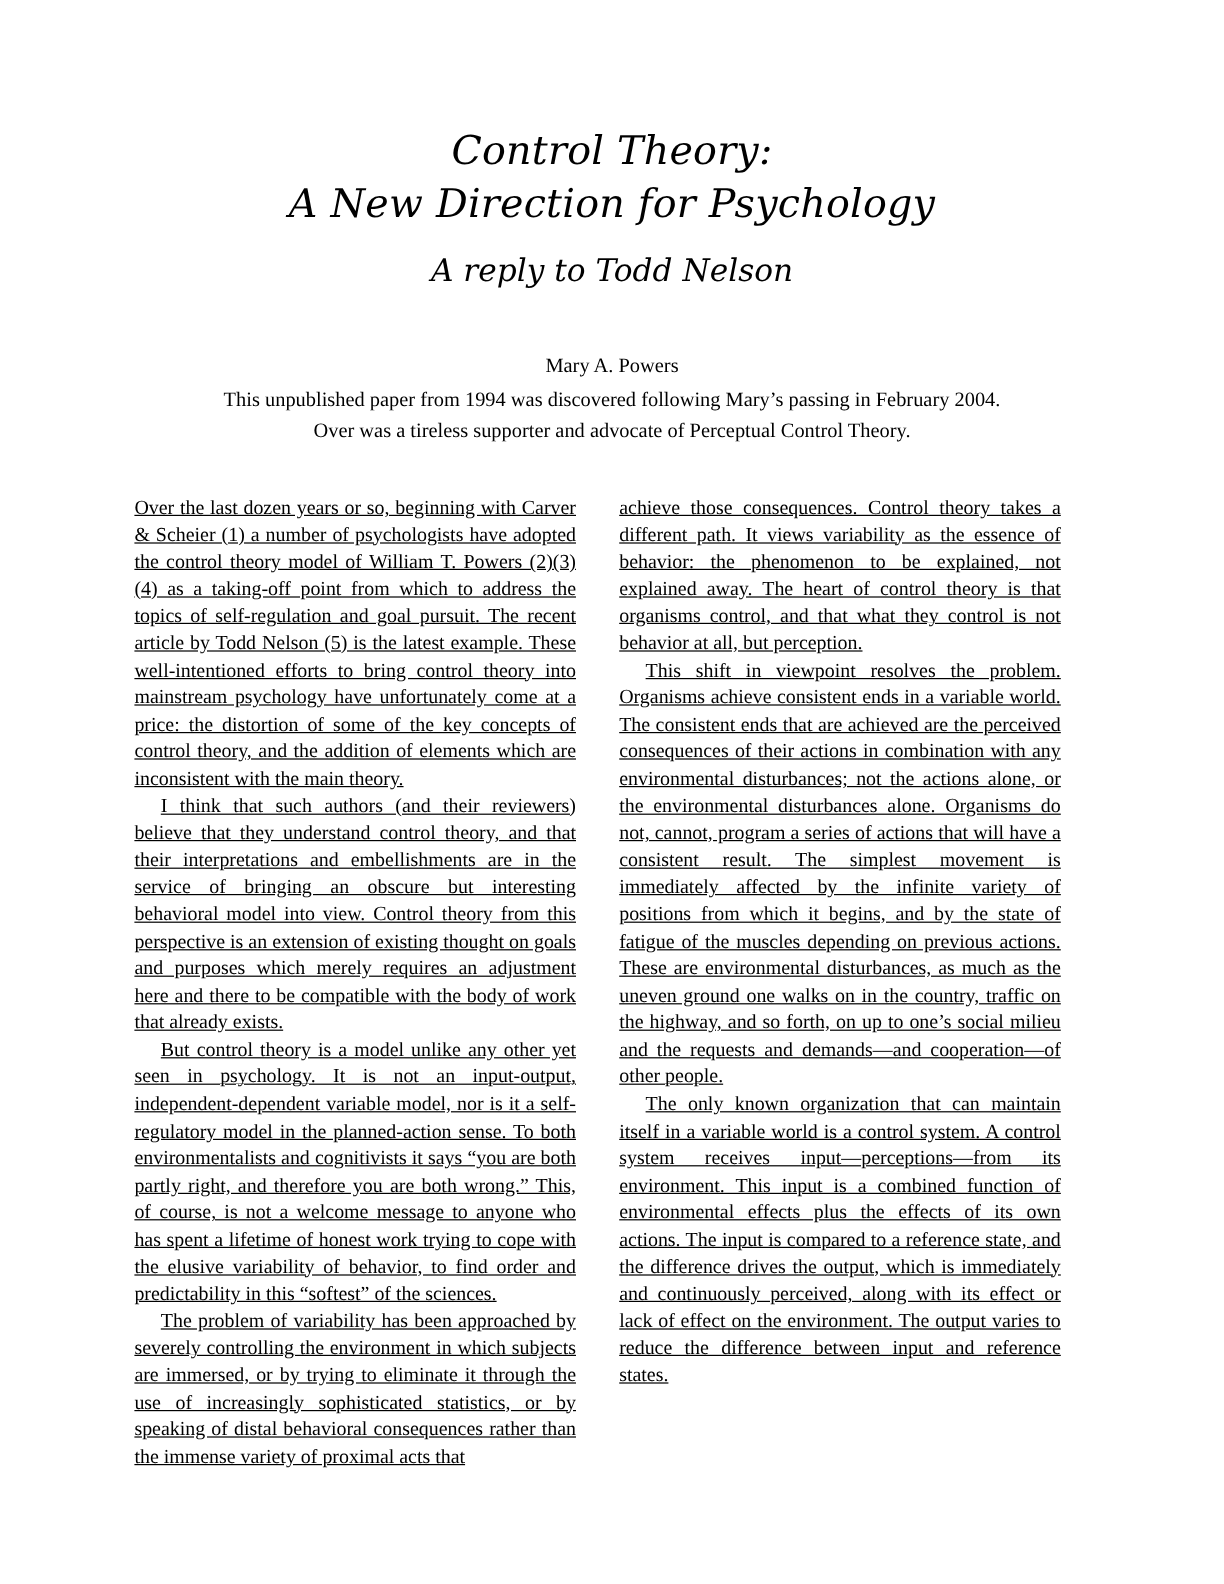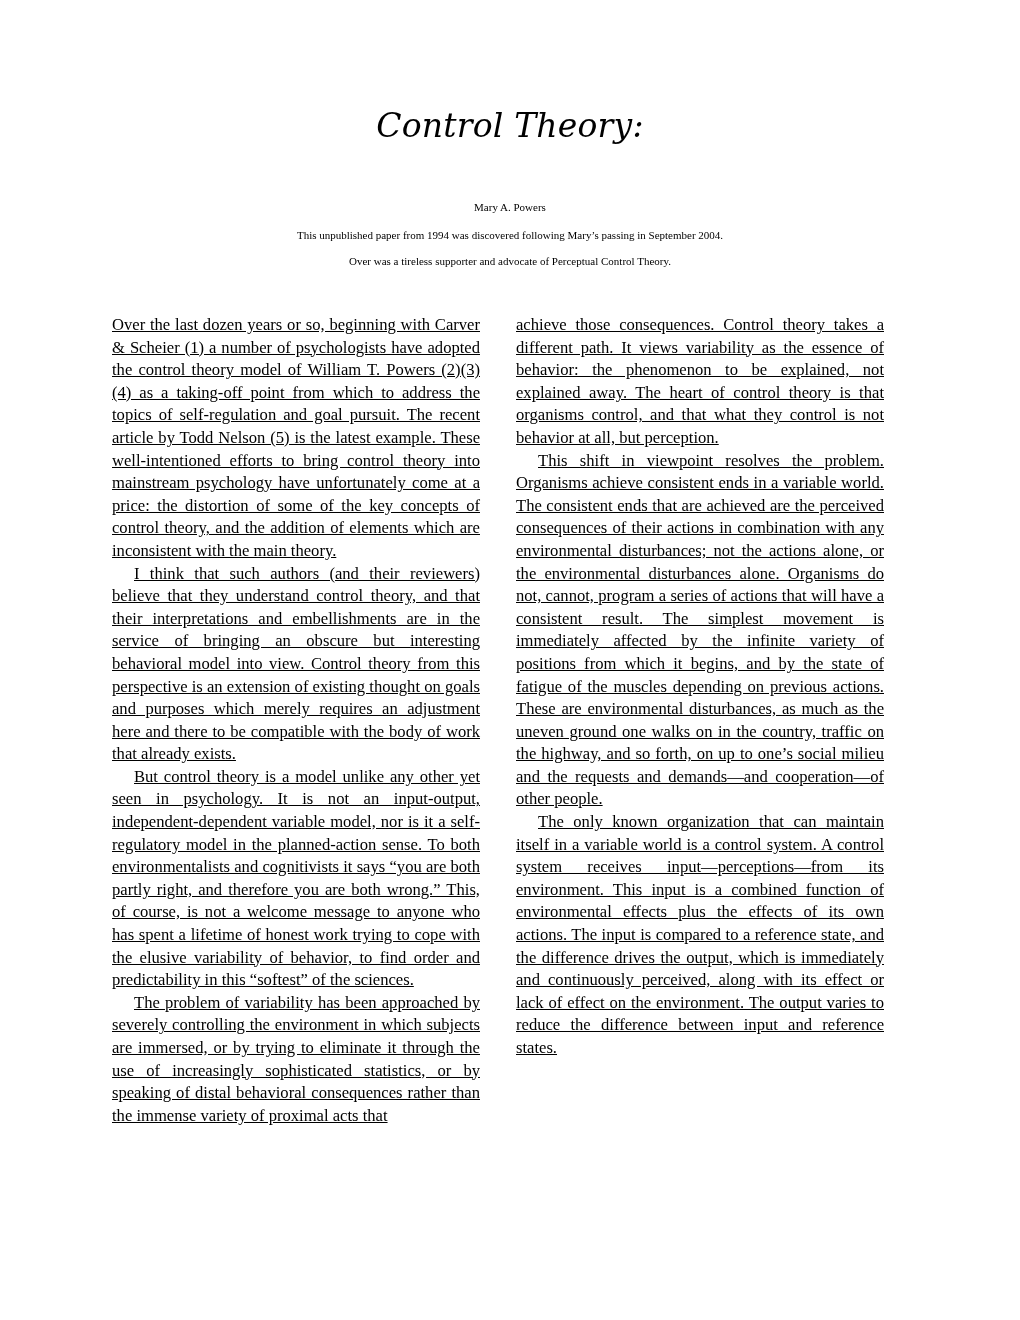--- a/index.html
+++ b/index.html
@@ -35,21 +35,21 @@
   .subtitle-line {
     font-family: "DejaVu Serif", serif;
     font-style: italic;
     font-size: 26px;
     line-height: 40px;
     margin-top: 14px;
   }
   .byline {
     text-align: center;
     margin-top: 46px;
-    font-size: 11px;
+    font-size: 17px;
     line-height: 26px;
   }
   .byline .author {
     margin-bottom: 2px;
   }
   .columns {
     margin: 40px 112px 0 112px;
     display: flex;
     gap: 36px;
     align-items: flex-start;
@@ -70,25 +70,27 @@
     text-indent: 22px;
   }
 </style>
 </head>
 <body>
 
 <div class="page">
 
   <div class="title-block">
     <div class="title-line">Control Theory:</div>
+    <div class="title-line">A New Direction for Psychology</div>
+    <div class="subtitle-line">A reply to Todd Nelson</div>
   </div>
 
   <div class="byline">
     <div class="author">Mary A. Powers</div>
-    <div>This unpublished paper from 1994 was discovered following Mary’s passing in September 2004.</div>
+    <div>This unpublished paper from 1994 was discovered following Mary’s passing in February 2004.</div>
     <div>Over was a tireless supporter and advocate of Perceptual Control Theory.</div>
   </div>
 
   <div class="columns">
     <div class="col">
       <p>Over the last dozen years or so, beginning with Carver &amp; Scheier (1) a number of psychologists have adopted the control theory model of William T. Powers (2)(3)(4) as a taking-off point from which to address the topics of self-regulation and goal pursuit. The recent article by Todd Nelson (5) is the latest example. These well-intentioned efforts to bring control theory into mainstream psychology have unfortunately come at a price: the distortion of some of the key concepts of control theory, and the addition of elements which are inconsistent with the main theory.</p>
       <p class="indent">I think that such authors (and their reviewers) believe that they understand control theory, and that their interpretations and embellishments are in the service of bringing an obscure but interesting behavioral model into view.  Control theory from this perspective is an extension of existing thought on goals and purposes which merely requires an adjustment here and there to be compatible with the body of work that already exists.</p>
       <p class="indent">But control theory is a model unlike any other yet seen in psychology.  It is not an input-output, independent-dependent variable model, nor is it a self-regulatory model in the planned-action sense.  To both environmentalists and cognitivists it says “you are both partly right, and therefore you are both wrong.”  This, of course, is not a welcome message to anyone who has spent a lifetime of honest work trying to cope with the elusive variability of behavior, to find order and predictability in this “softest” of the sciences.</p>
       <p class="indent">The problem of variability has been approached by severely controlling the environment in which subjects are immersed, or by trying to eliminate it through the use of increasingly sophisticated statistics, or by speaking of distal behavioral consequences rather than the immense variety of proximal acts that</p>
     </div>

